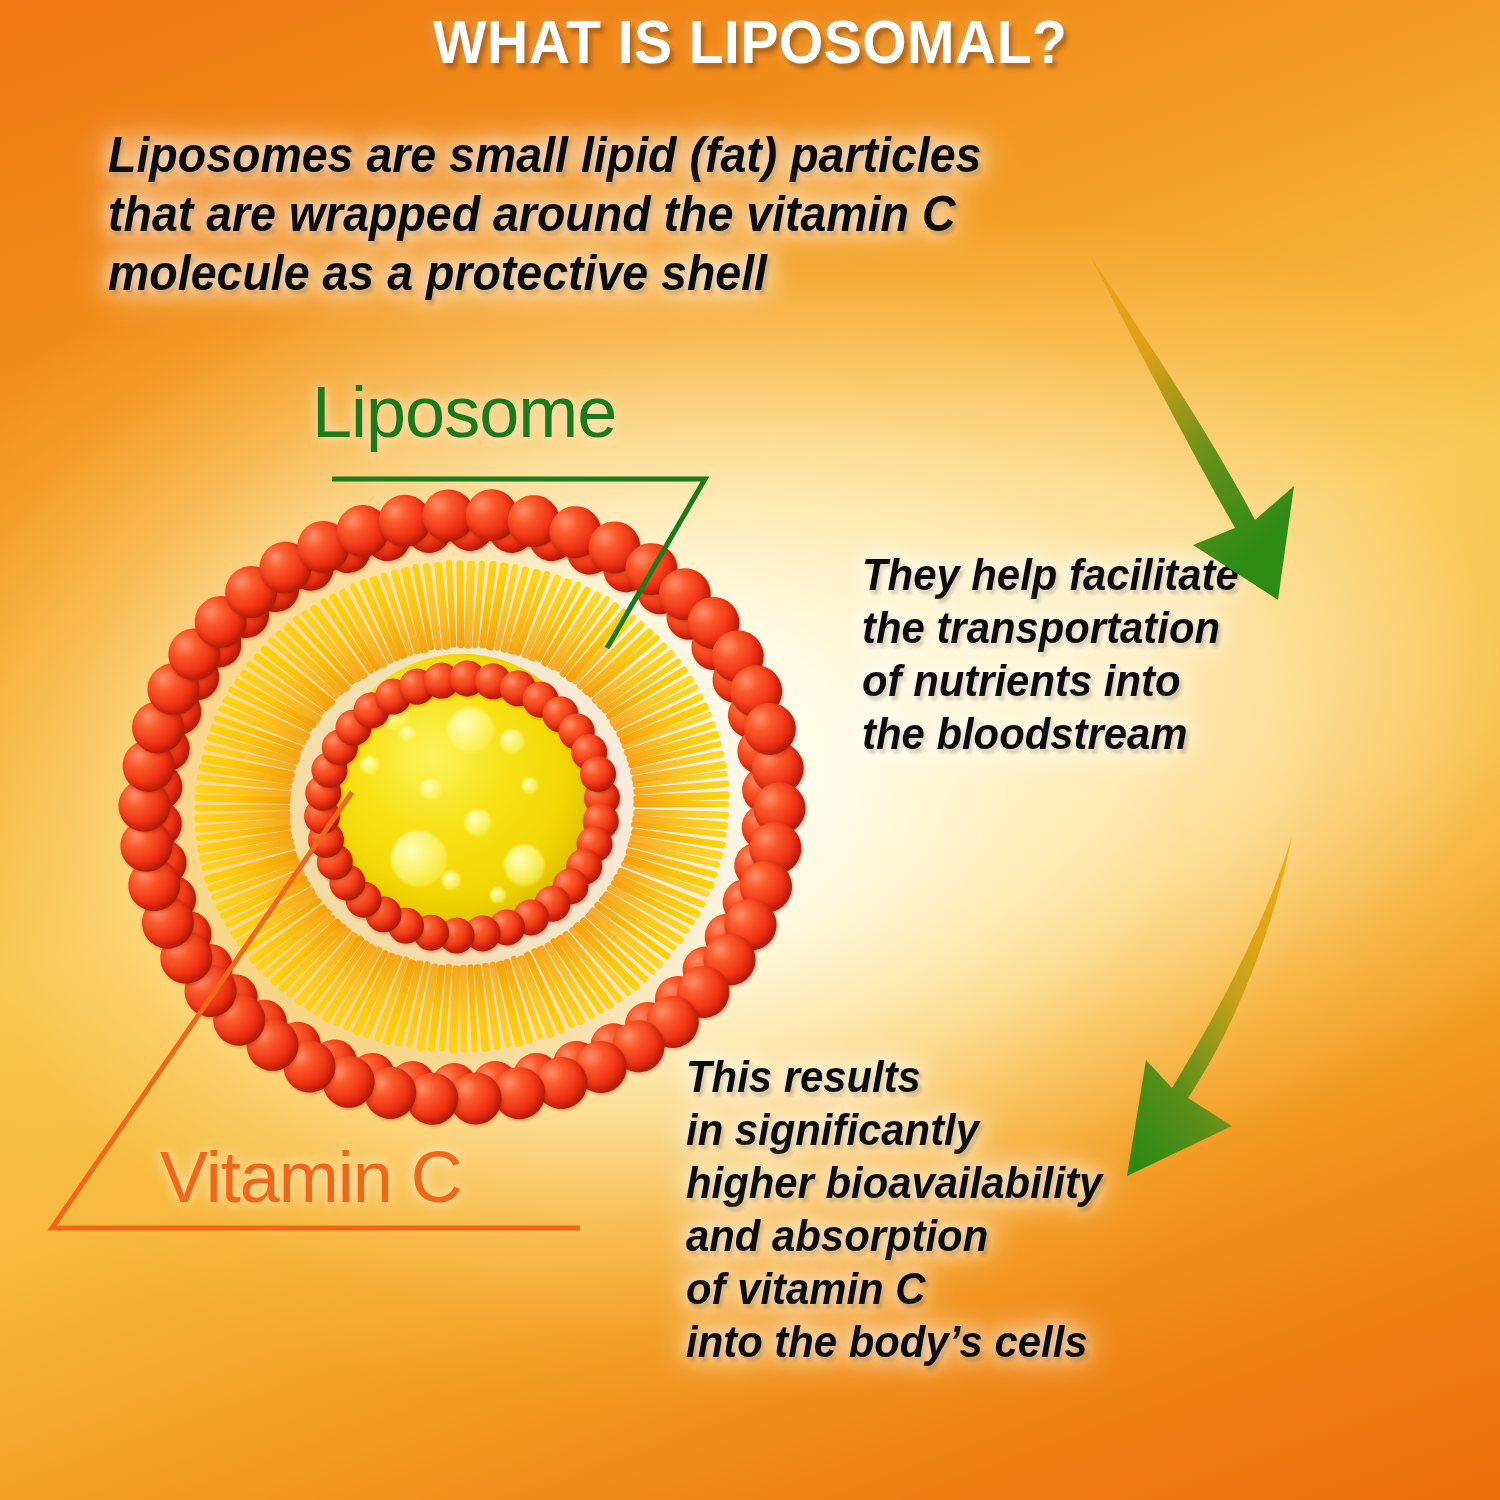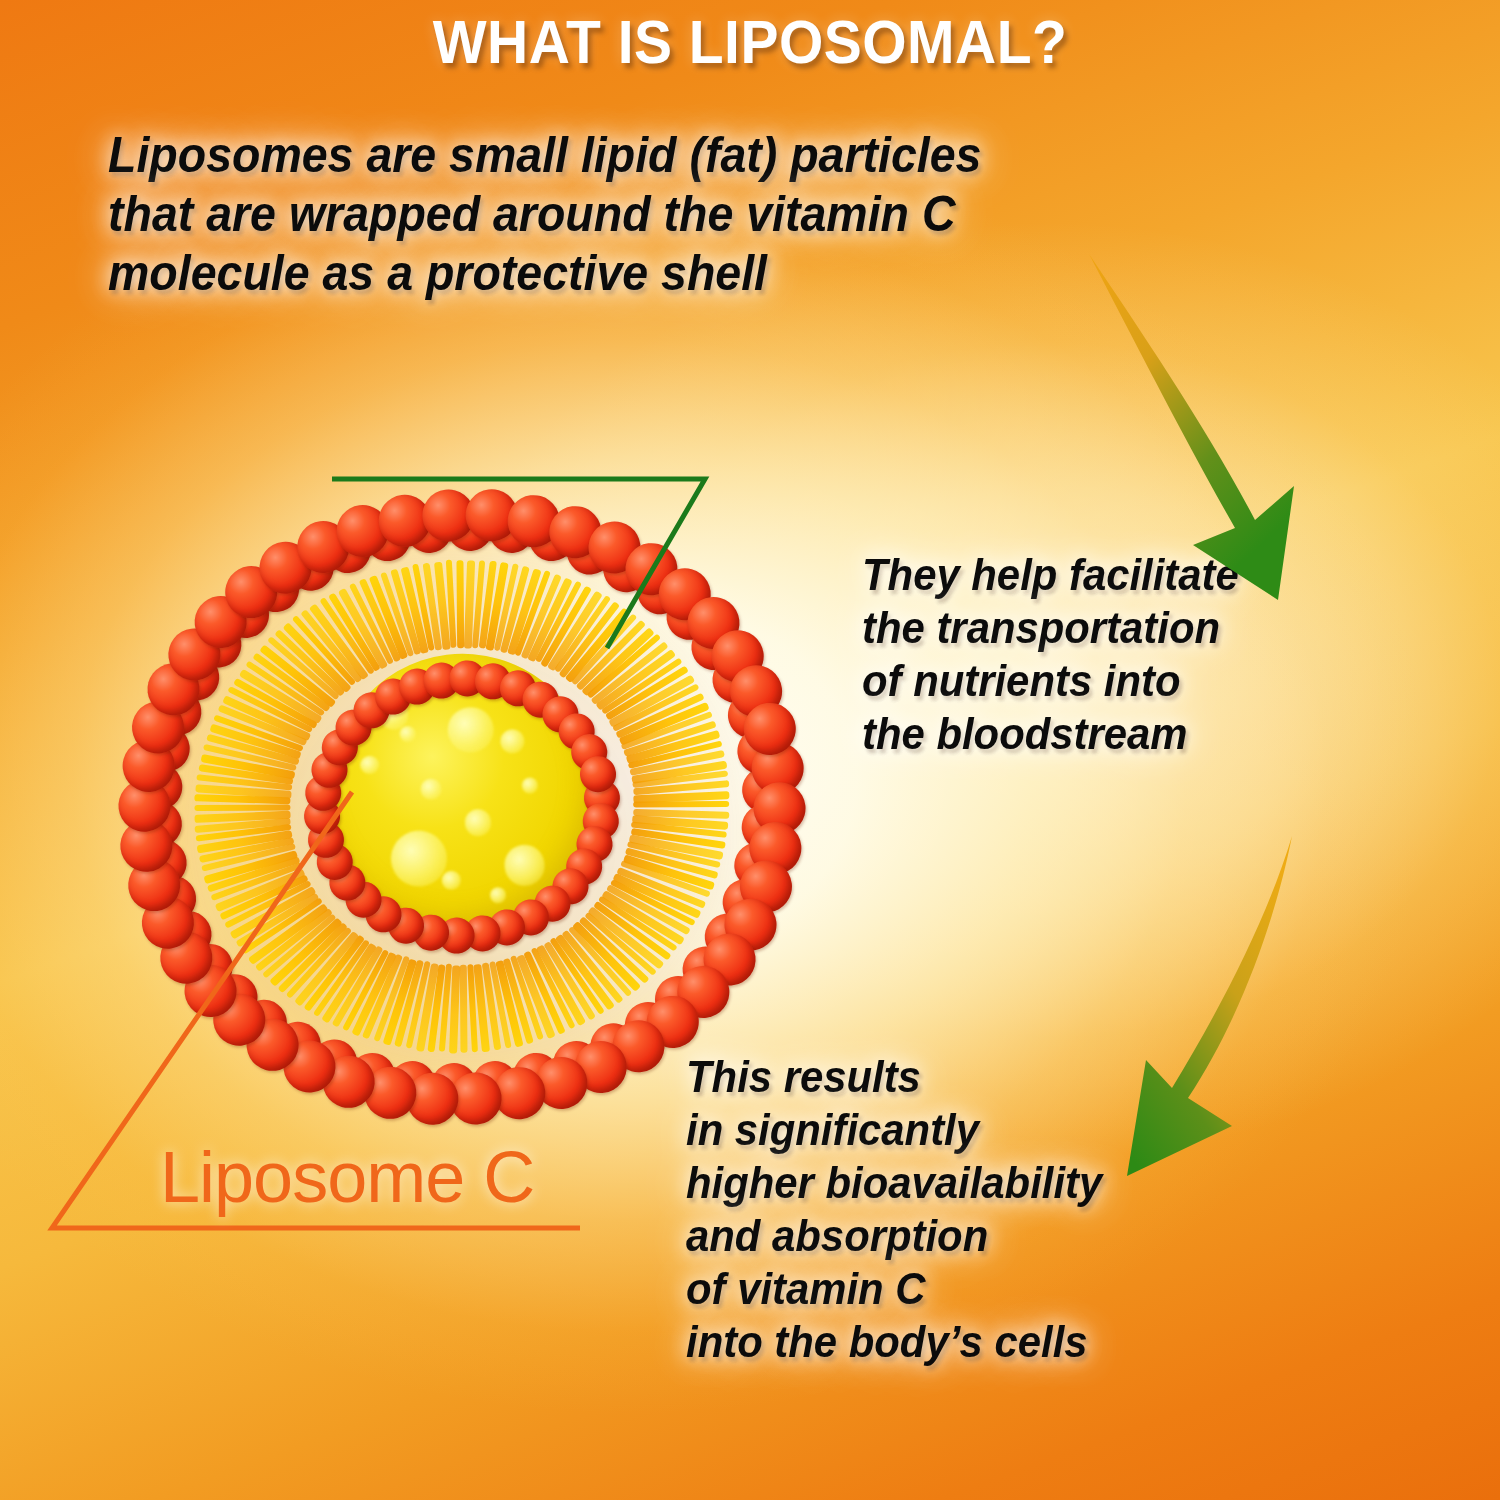--- a/index.html
+++ b/index.html
@@ -448,15 +448,16 @@
       <path d="M 1292 836
                C 1276 918, 1240 1020, 1188 1098
                L 1232 1126
                L 1127 1176
                L 1146 1060
                L 1172 1088
                C 1222 1006, 1268 916, 1292 836 Z" fill="url(#gradArrow2)"></path>
     </g>
   </svg>
 
-  <div class="callout" id="vitaminc-label">Liposome C</div>
+  <div class="callout" id="liposome-label">Liposome</div>
+  <div class="callout" id="vitaminc-label">Vitamin C</div>
 
 </div>
 
 </body></html>

